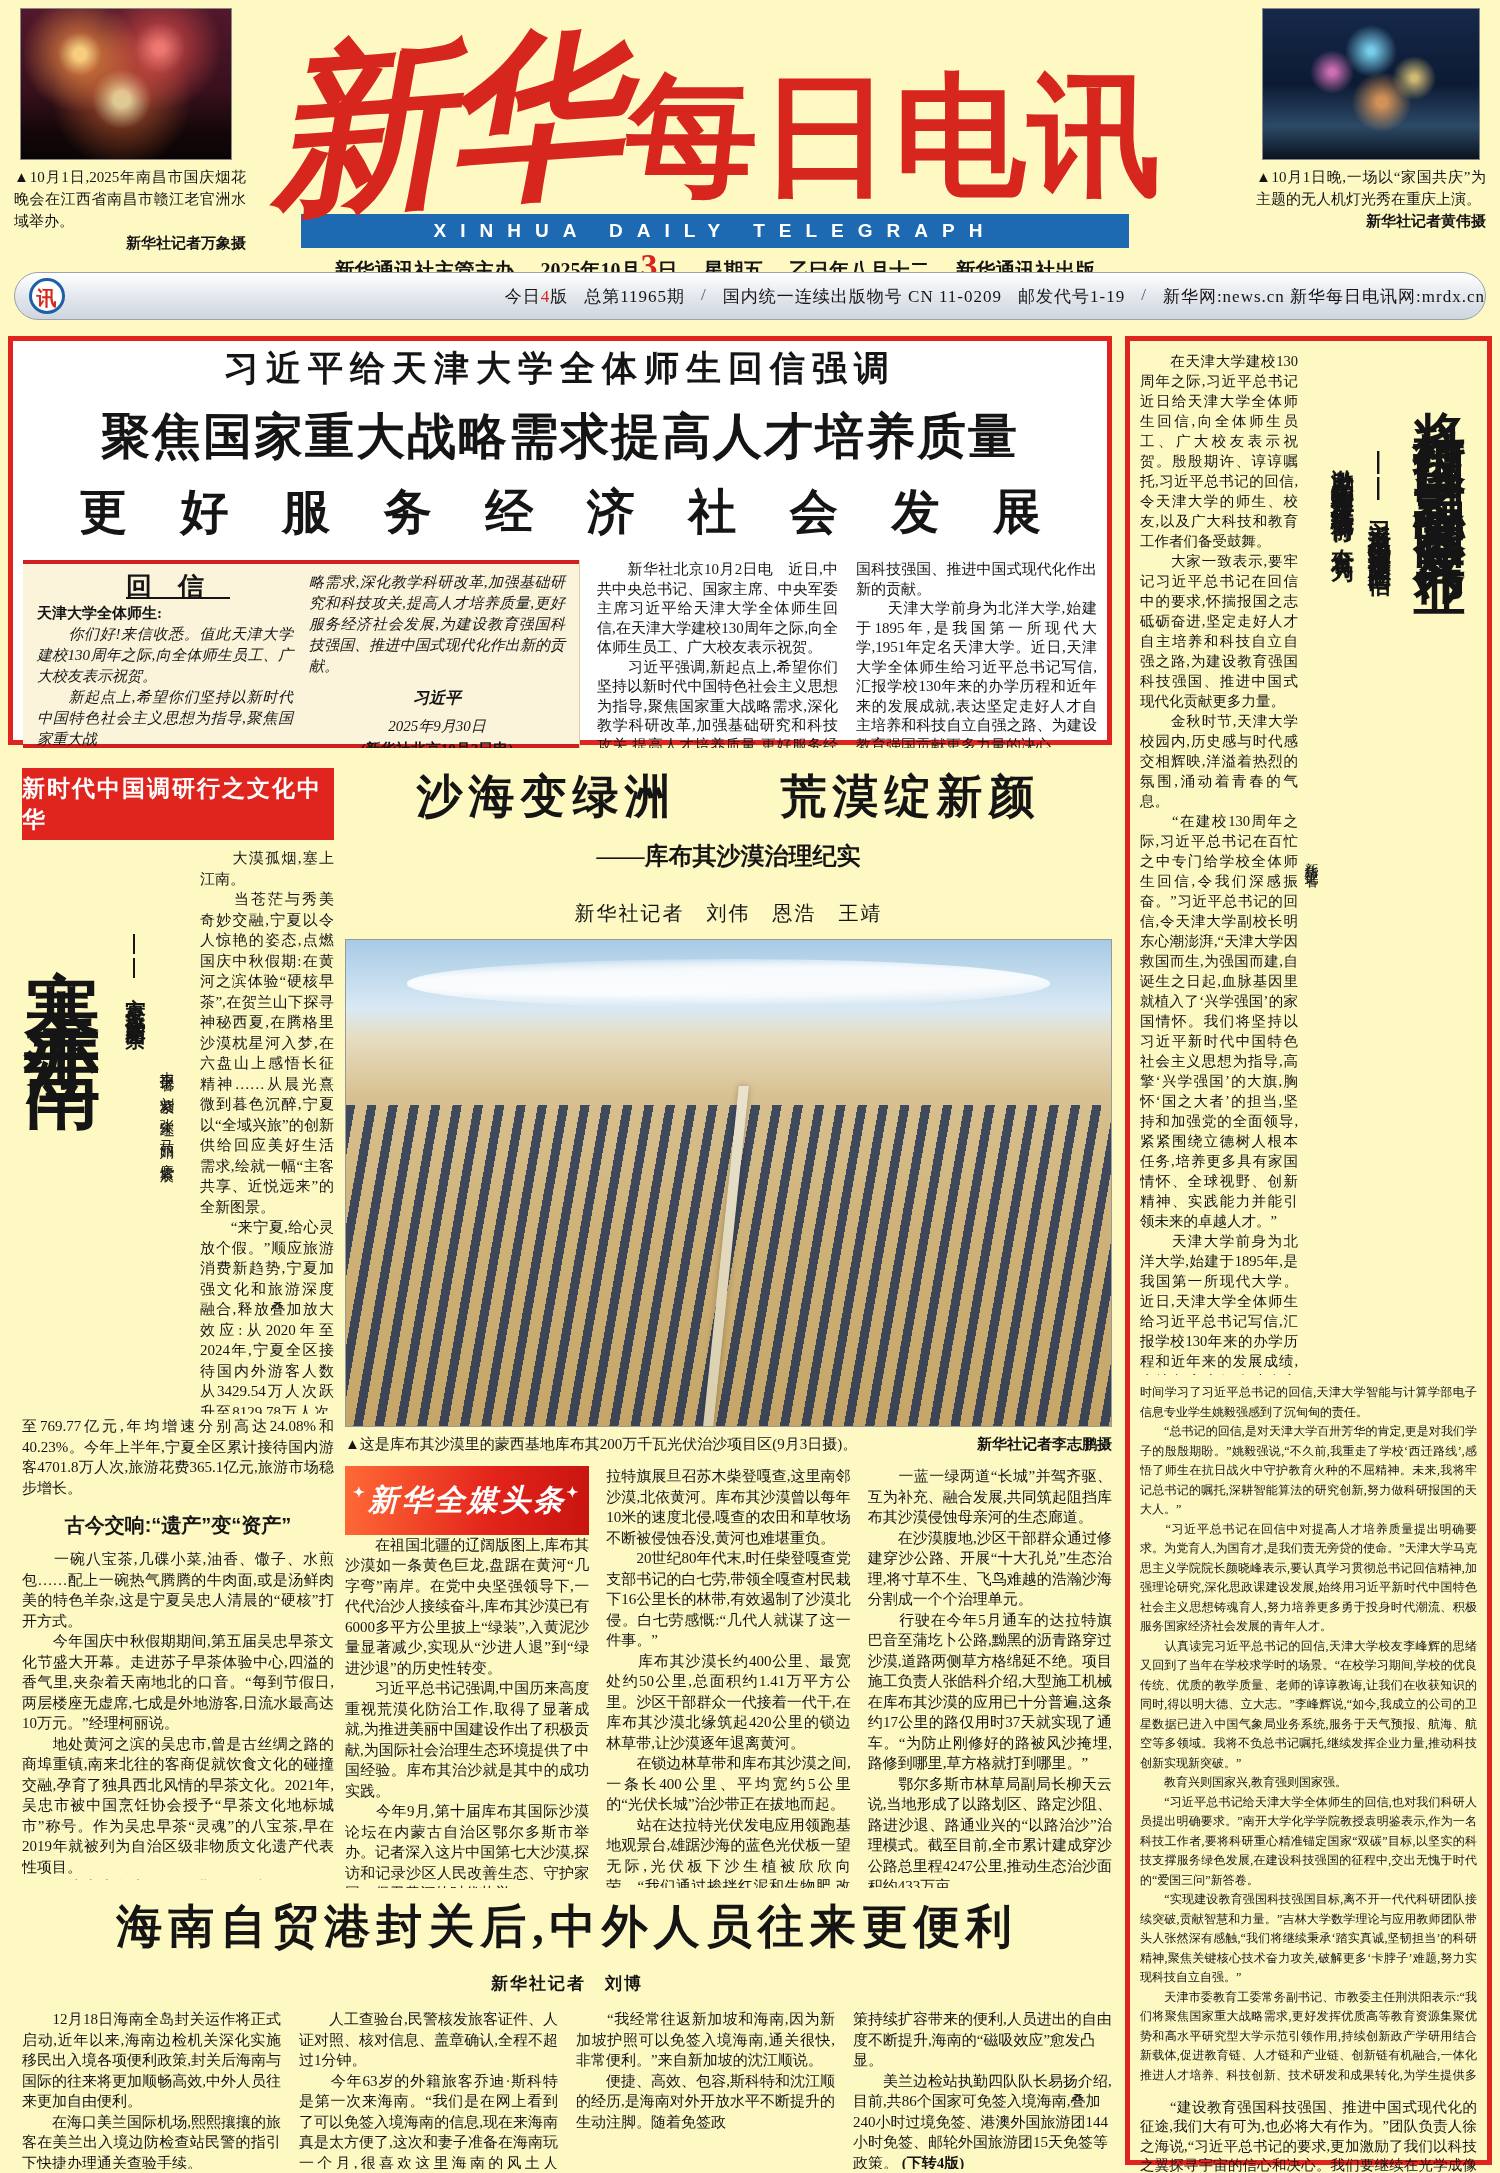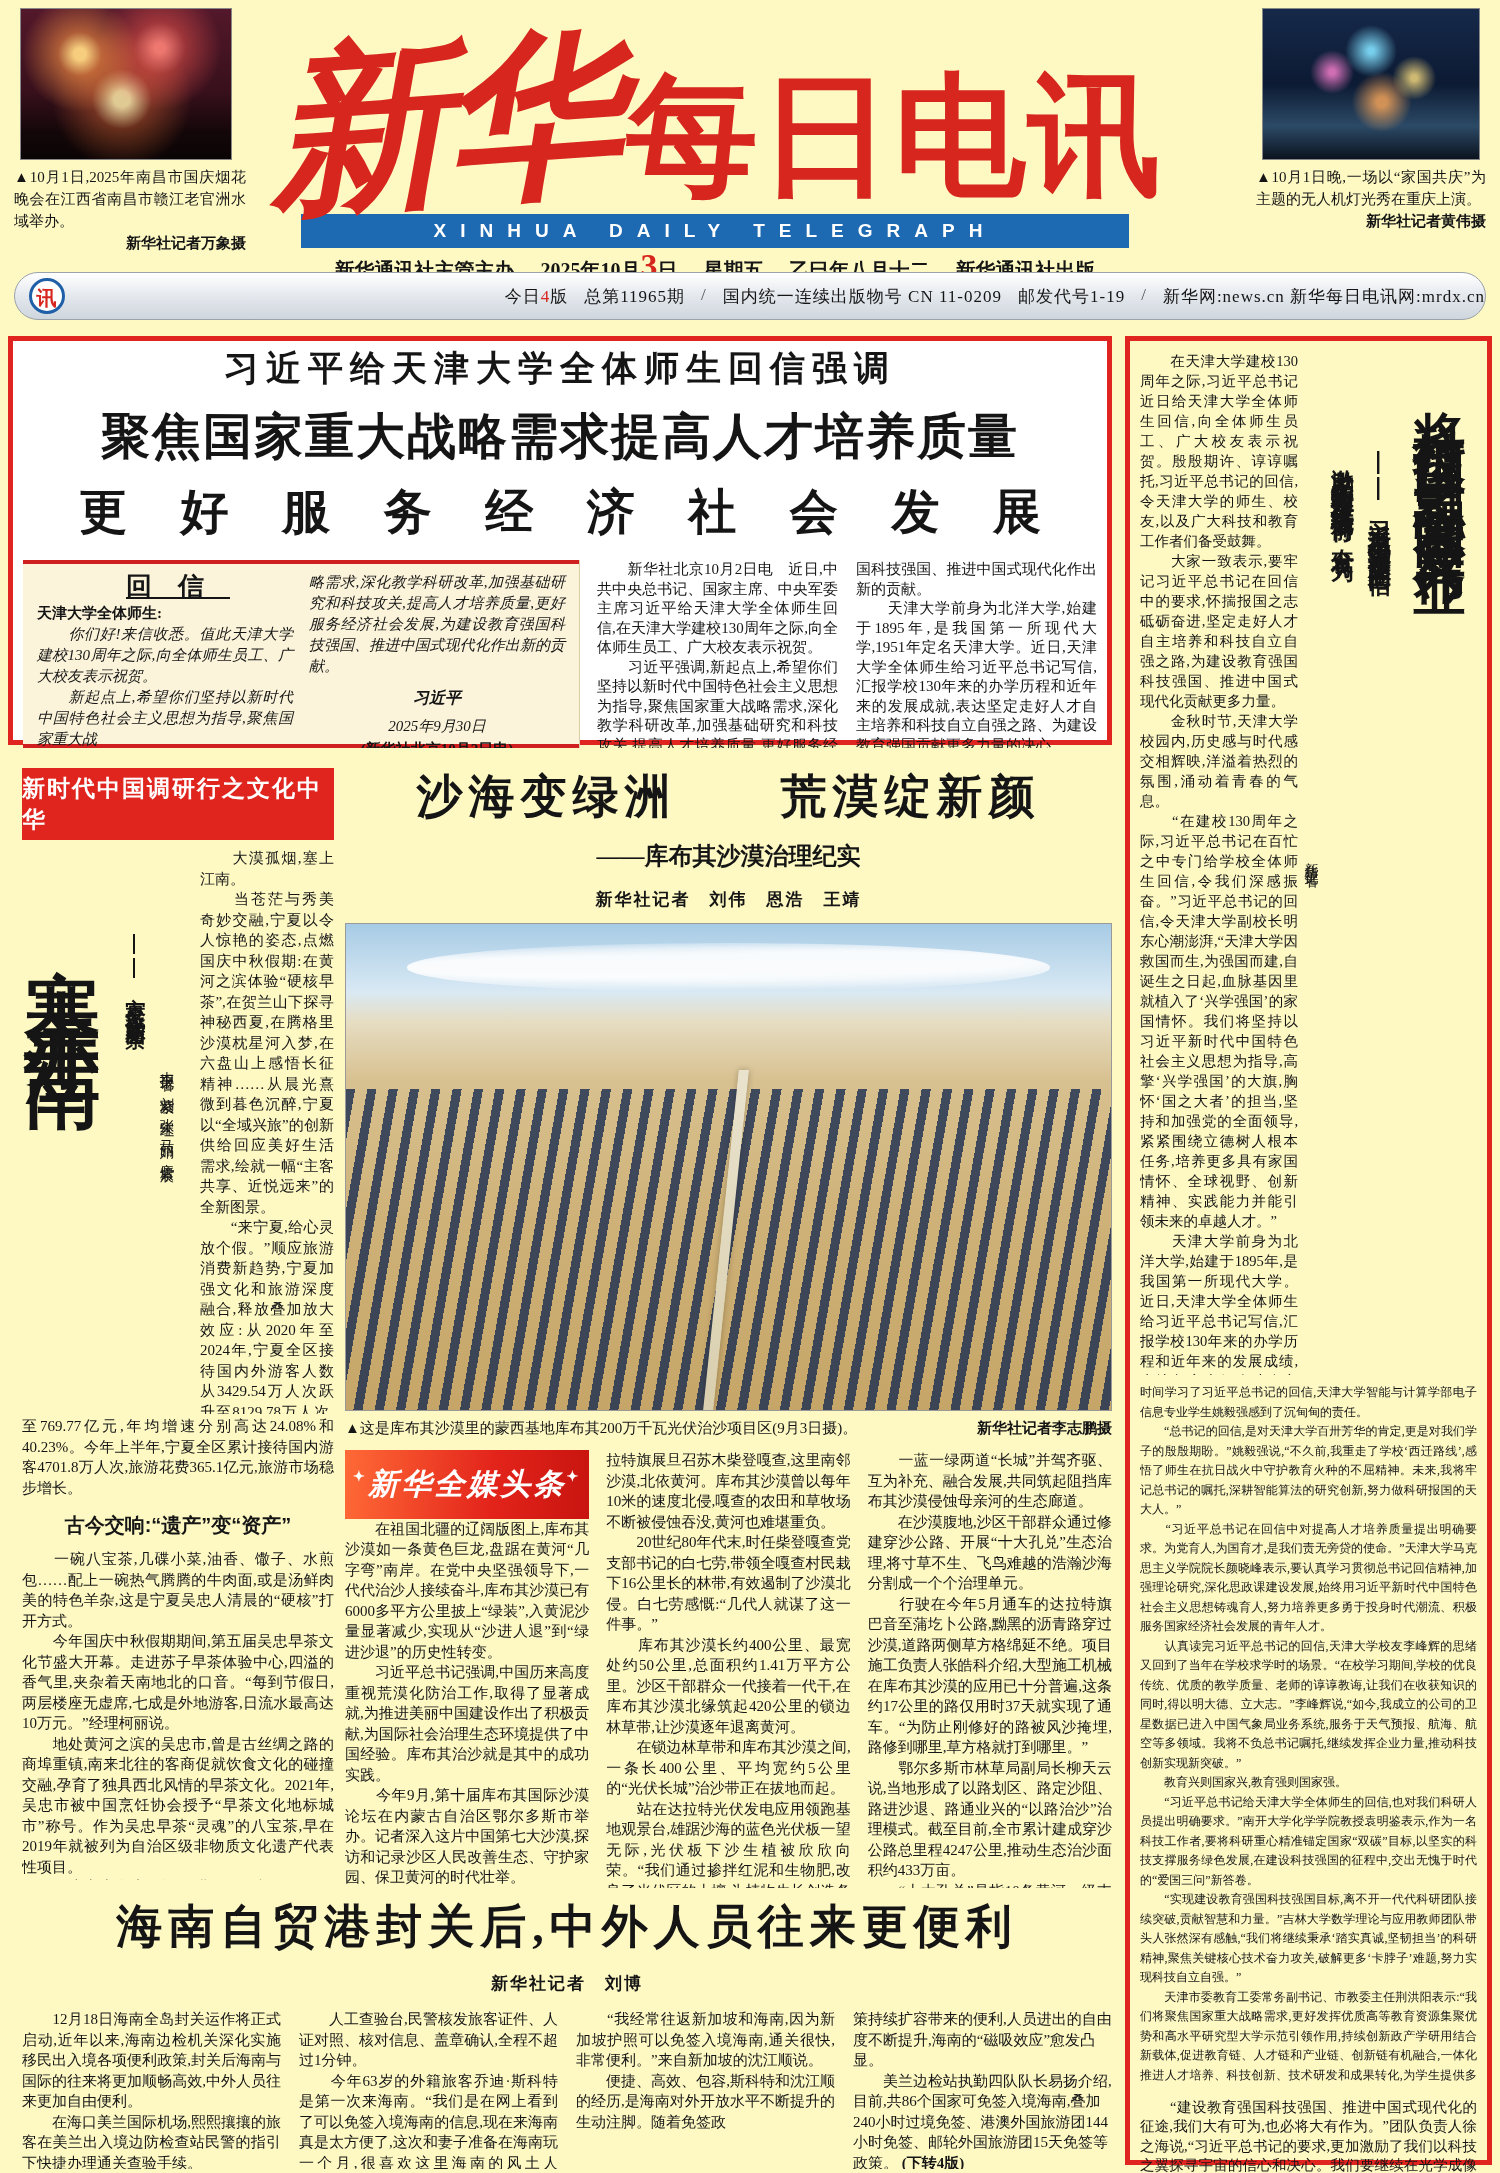--- a/index.html
+++ b/index.html
@@ -90,21 +90,21 @@
           font-size:20px;letter-spacing:4px;width:36px;margin-top:86px;}
   .ls-byline{writing-mode:vertical-rl;font-size:14.5px;width:26px;margin-top:212px;letter-spacing:2px;}
   .ls-narrow{flex:1;font-size:15px;line-height:20.5px;overflow:hidden;}
   .ls-wide{font-size:15px;line-height:20.5px;margin-top:2px;}
   .ls-subhead{font-weight:bold;font-size:20px;text-align:center;margin:14px 0 10px;
           font-family:"Liberation Sans",sans-serif;}
   
   .feature{position:absolute;left:345px;top:766px;width:767px;height:1122px;overflow:hidden;}
   .f-head{text-align:center;font-weight:bold;font-size:46px;letter-spacing:6px;}
   .f-sub{text-align:center;font-weight:bold;font-size:24px;margin-top:12px;}
-  .f-byline{text-align:center;font-size:17px;font-weight:bold;margin-top:16px;letter-spacing:2px;}
+  .f-byline{text-align:center;font-size:20px;font-weight:normal;margin-top:28px;letter-spacing:2px;}
   .f-photo{position:relative;margin-top:12px;width:767px;height:488px;border:1px solid #999;overflow:hidden;
       background:linear-gradient(180deg,#a7cbe5 0%,#d9e9f4 14%,#e6ddc2 20%,#d8c191 32%,#cdb077 60%,#c3a264 100%);}
   .f-photo::before{content:"";position:absolute;left:0;top:34%;width:100%;height:66%;
       background:repeating-linear-gradient(100deg, rgba(30,48,82,.82) 0 9px, rgba(216,190,130,.12) 9px 21px);}
   .f-photo::after{content:"";position:absolute;left:49%;top:30%;width:10px;height:70%;
       background:linear-gradient(180deg,#e9e2cd,#d9cfae);transform:skewX(-6deg);box-shadow:0 0 6px rgba(0,0,0,.25);}
   .f-cloud{position:absolute;top:4%;left:8%;width:84%;height:10%;border-radius:50%;
       background:radial-gradient(ellipse at 30% 50%, #fff 0 30%, transparent 70%),
                  radial-gradient(ellipse at 70% 40%, #fff 0 26%, transparent 66%);opacity:.9;}
   .f-caprow{display:flex;justify-content:space-between;margin-top:8px;font-size:15px;}

